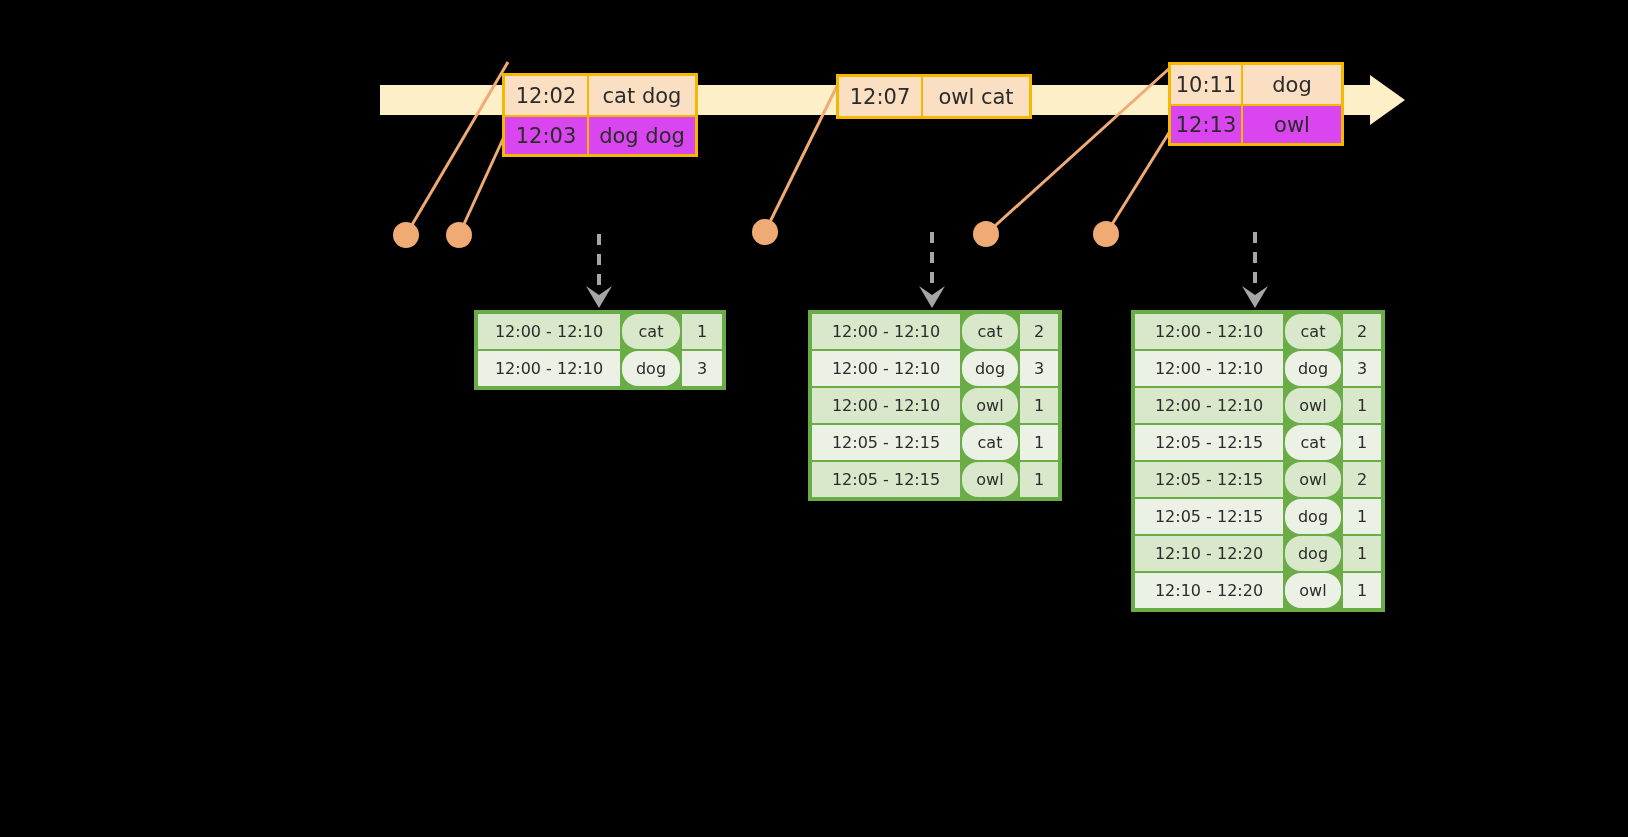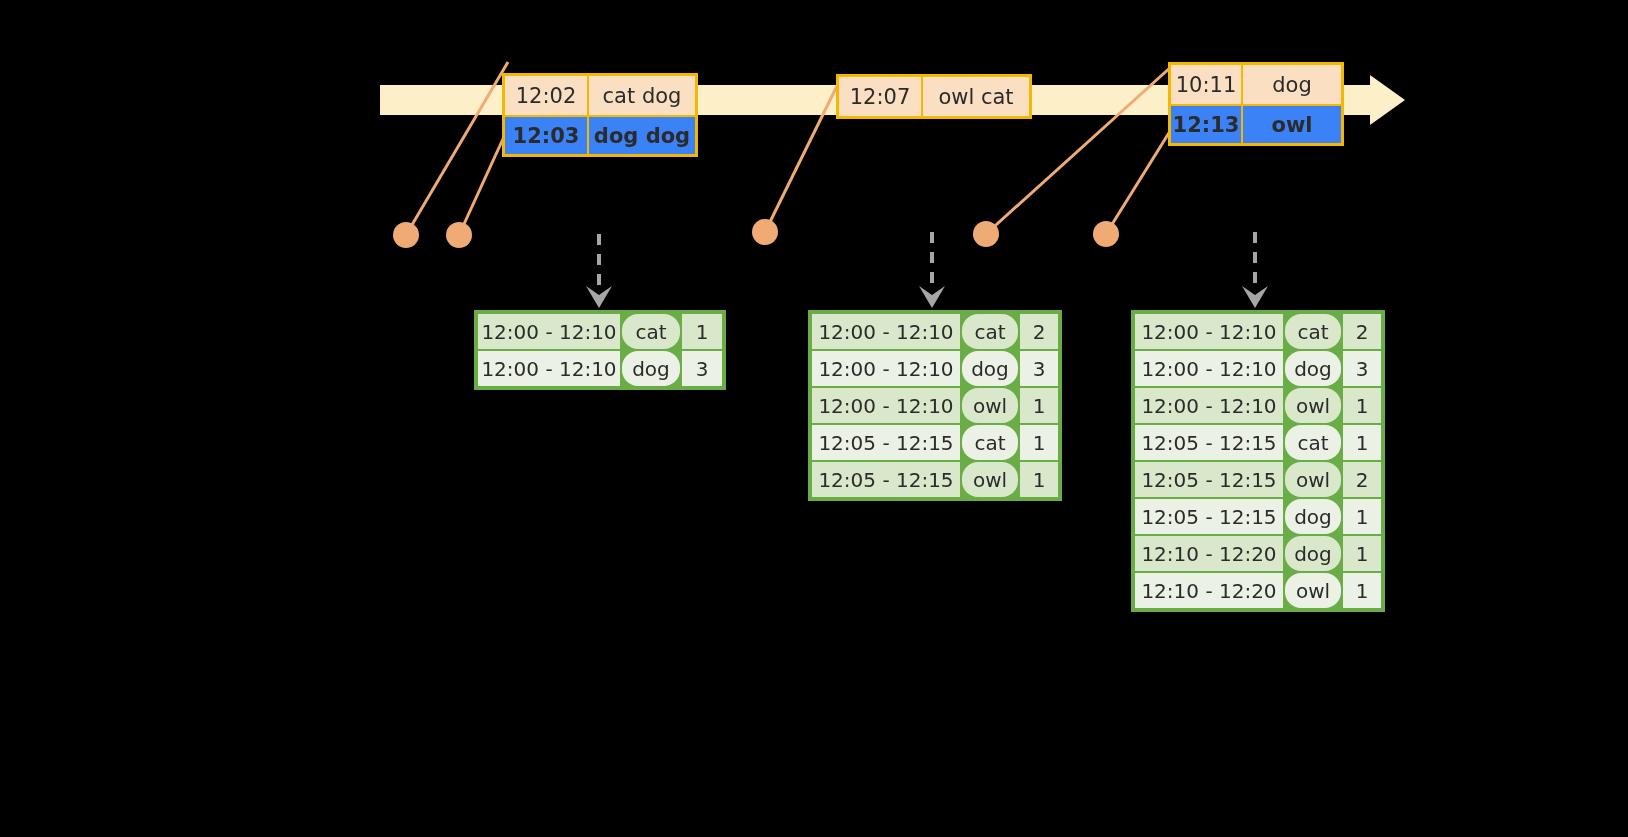--- a/index.html
+++ b/index.html
@@ -46,21 +46,21 @@
   }
   .event-row {
     display: flex;
     height: 39px;
     box-sizing: border-box;
   }
   .event-row + .event-row {
     border-top: 2px solid #f5b800;
   }
   .event-row.shade-a { background: #fbdfc2; }
-  .event-row.shade-b { background: #3b82f6; font-weight: bold; }
+  .event-row.shade-b { background: #d946ef; }
   .event-cell {
     display: flex;
     align-items: center;
     justify-content: center;
     font-size: 21px;
     color: #2b2b2b;
     box-sizing: border-box;
   }
   .event-cell.time { width: 84px; border-right: 2px solid #f5b800; }
   .event-cell.words { flex: 1; }
@@ -94,21 +94,21 @@
     display: flex;
     height: 37px;
     box-sizing: border-box;
   }
   .res-row.shade-a .res-cell { background: #d9e7cb; }
   .res-row.shade-b .res-cell { background: #ecf1e6; }
   .res-cell {
     display: flex;
     align-items: center;
     justify-content: center;
-    font-size: 20px;
+    font-size: 16px;
     color: #2b2b2b;
     box-sizing: border-box;
     margin: 1px;
   }
   .res-cell.window { width: 148px; }
   .res-cell.word   { width: 56px; border-radius: 16px; }
   .res-cell.count  { width: 36px; }
 
   #result-table-1 { left: 474px; top: 310px; }
   #result-table-2 { left: 808px; top: 310px; }

